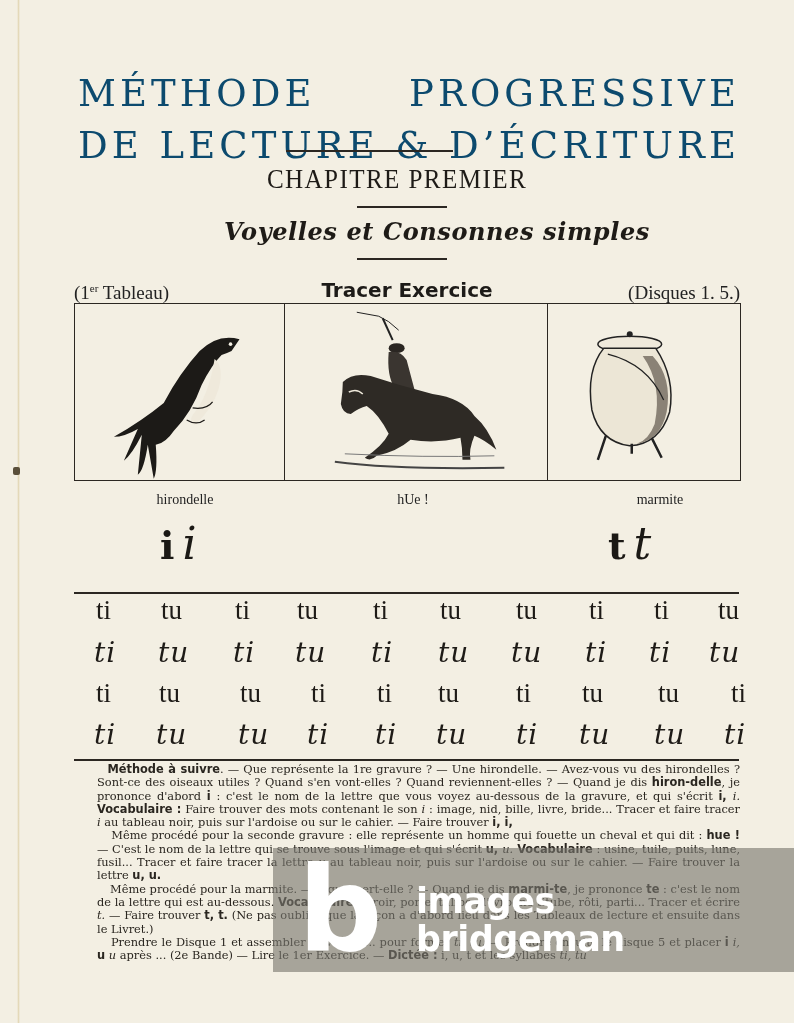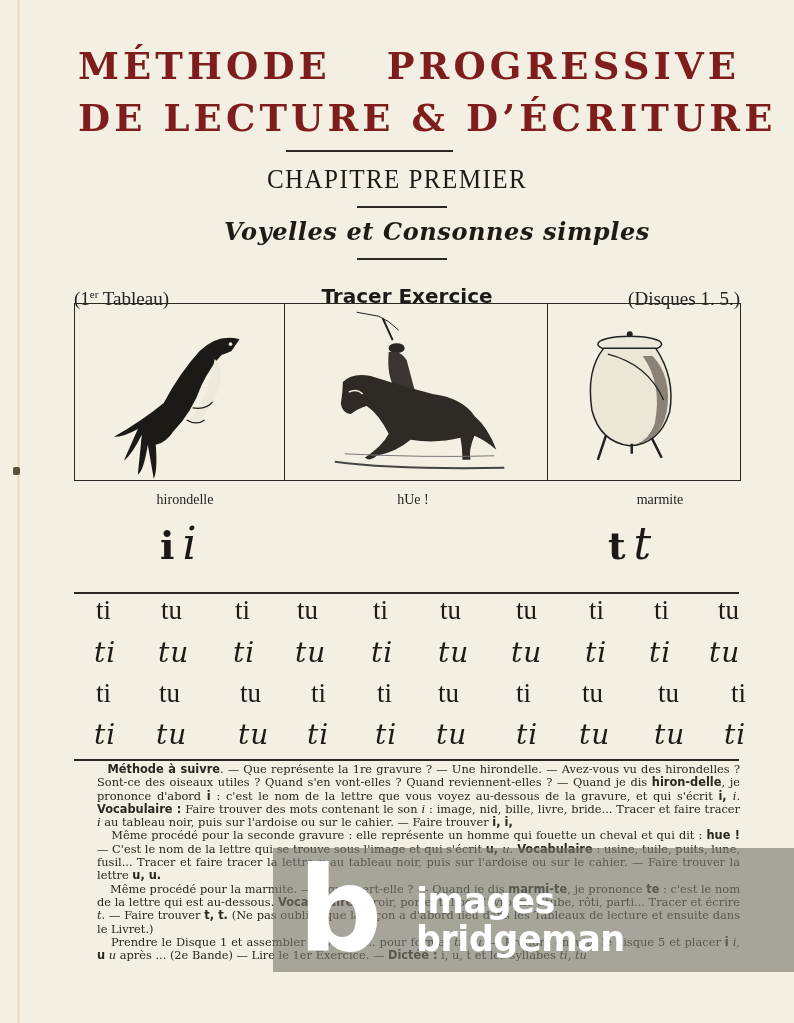--- a/index.html
+++ b/index.html
@@ -5,30 +5,30 @@
   html, body { margin: 0; padding: 0; }
   body {
     width: 794px; height: 1023px; overflow: hidden; position: relative;
     background: #f3efe3;
     font-family: "Liberation Serif", serif; color: #1e1b17;
   }
   .fold { position: absolute; left: 17px; top: 0; width: 3px; height: 1023px;
     background: linear-gradient(90deg, rgba(220,205,160,0) 0%, rgba(215,198,150,.55) 50%, rgba(220,205,160,0) 100%); }
   .speck { position: absolute; left: 13px; top: 467px; width: 7px; height: 8px; border-radius: 2px; background: #5a4f3a; }
 
-  .title { position: absolute; left: 78px; width: 662px; font-family: "DejaVu Serif", serif; font-weight: 700;
-    font-size: 37px; letter-spacing: 4.1px; text-align: justify; text-align-last: justify; line-height: 1; white-space: nowrap; color: #7f1d1d; }
+  .title { position: absolute; left: 78px; width: 662px; font-family: "DejaVu Serif", serif; font-weight: 400;
+    font-size: 37px; letter-spacing: 4.1px; text-align: justify; text-align-last: justify; line-height: 1; white-space: nowrap; color: #0c4a6e; margin-top: 27px; }
   .t1 { top: 48px; }
   .t2 { top: 100px; }
   .rule { position: absolute; height: 2px; background: #2b2722; }
   .chap { position: absolute; top: 164px; left: 0; width: 794px; text-align: center; font-family: "Liberation Serif", serif;
     font-size: 27px; letter-spacing: 1.5px; color: #1e1b17; transform: scaleX(0.93); }
   .subtitle { position: absolute; top: 217px; left: 0; width: 794px; text-align: center;
     font-family: "DejaVu Serif", serif; font-style: italic; font-weight: bold; font-size: 24px; letter-spacing: .6px; color: #1e1b17; padding-left: 40px; }
-  .exrow { position: absolute; top: 284px; left: 74px; width: 666px; height: 30px; }
+  .exrow { position: absolute; top: 278px; left: 74px; width: 666px; height: 30px; }
   .tab-left { position: absolute; left: 0; top: 4px; font-size: 19px; color: #222; }
   .tab-left sup { font-size: 11px; }
   .ex-center { position: absolute; left: 0; width: 666px; text-align: center; top: 0; font-family: "DejaVu Sans", sans-serif; font-weight: bold; font-size: 20px; color: #1d1b18; }
   .tab-right { position: absolute; right: 0; top: 4px; font-size: 19px; color: #222; }
 
   .pics { position: absolute; left: 74px; top: 303px; width: 665px; height: 176px;
     border: 1.5px solid #2b2722; display: flex; }
   .pic { position: relative; border-right: 1px solid #2b2722; }
   .pic:last-child { border-right: none; }
   .pic svg { position: absolute; left: 0; top: 0; width: 100%; height: 100%; }

